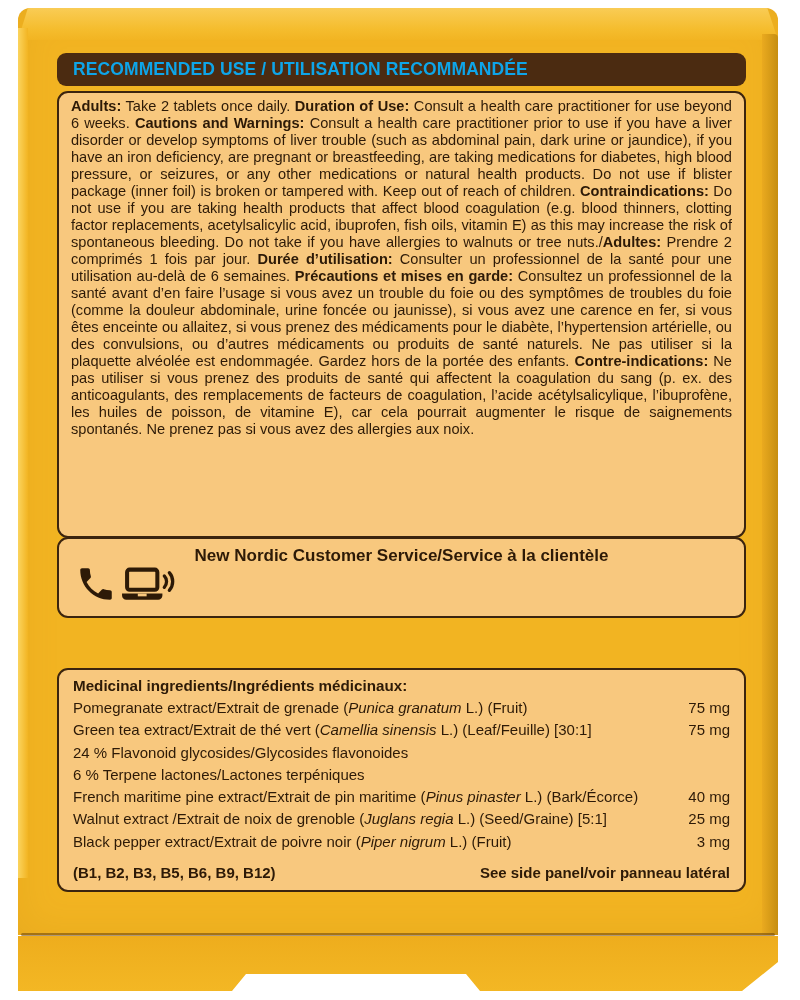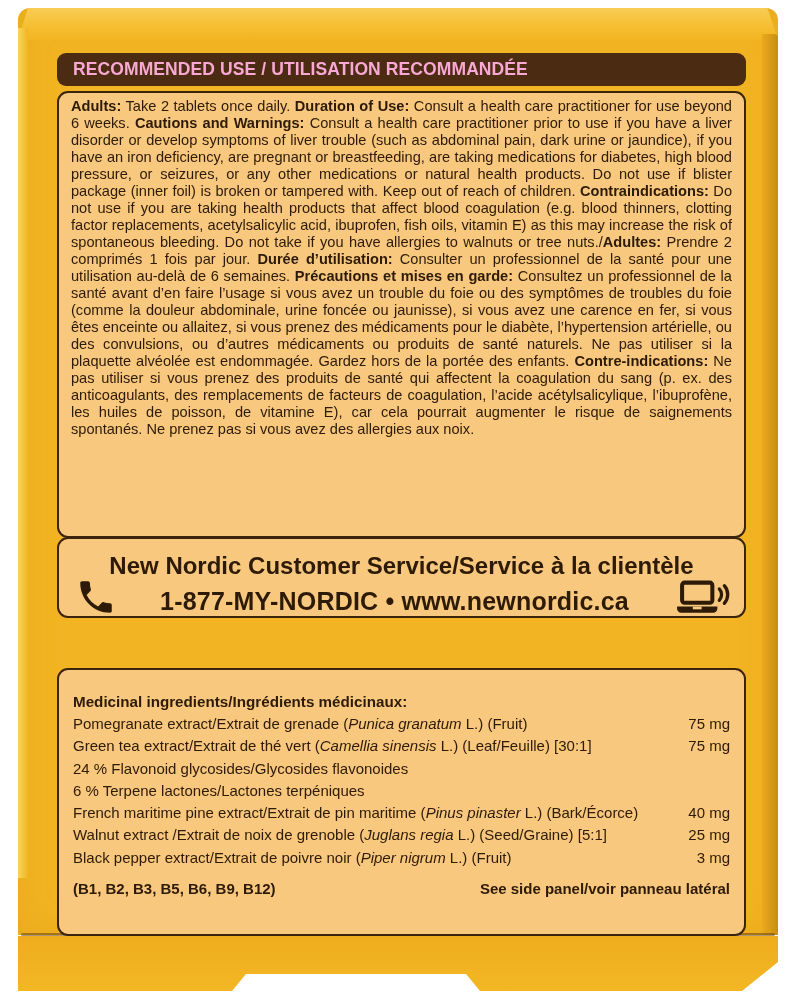--- a/index.html
+++ b/index.html
@@ -35,41 +35,41 @@
   }
   .box-flap{
     position:absolute;left:0;top:928px;width:760px;height:55px;
     background:linear-gradient(180deg,#eead1d,#f3b724);
     clip-path:polygon(0px 0px,760px 0px,760px 26px,724px 55px,462px 55px,448px 38px,228px 38px,214px 55px,0px 55px);
   }
   .hdr{
     position:absolute;left:39px;width:689px;height:33px;
     background:#4b2b11;border-radius:9px;
     display:flex;align-items:center;padding:0 16px;box-sizing:border-box;
-    color:#f9a8d4;font-weight:bold;font-size:17.5px;letter-spacing:.1px;
+    color:#0ea5e9;font-weight:bold;font-size:17.5px;letter-spacing:.1px;
   }
   .panel{
     position:absolute;left:39px;width:689px;box-sizing:border-box;
     background:#f8c87e;border:2px solid #3b240e;border-radius:11px;
     color:#2d1a07;
   }
   .hdr-1{top:45px;}
   .panel-usage{top:83px;height:447px;padding:5px 12px;}
   .usage-text{
     margin:0;font-size:14.6px;line-height:17px;text-align:justify;
     overflow:hidden;max-height:434px;
   }
   .panel-cs{top:529px;height:81px;display:flex;flex-direction:column;}
-  .cs-line1{margin-top:13px;text-align:center;font-weight:bold;font-size:24px;}
+  .cs-line1{margin-top:7px;text-align:center;font-weight:bold;font-size:17px;}
   .cs-row{display:flex;align-items:center;flex:1;padding:0 14px 6px 16px;}
   .cs-phone{flex:0 0 auto;margin-top:-4px;}
   .cs-number{flex:1;text-align:center;font-weight:bold;font-size:25px;letter-spacing:.2px;}
   .cs-laptop{flex:0 0 auto;}
   .hdr-2{top:620px;margin-top:47px;}
-  .panel-ing{top:660px;height:268px;padding:20px 14px 0 14px;}
+  .panel-ing{top:660px;height:224px;padding:4px 14px 0 14px;}
   .ing-heading{font-weight:bold;font-size:15.2px;line-height:23px;}
   .ing-row{display:flex;align-items:baseline;font-size:15px;line-height:22.3px;}
   .ing-name{flex:1;}
   .ing-name i{font-style:italic;}
   .ing-amount{flex:0 0 70px;text-align:right;}
   .ing-footer{display:flex;justify-content:space-between;margin-top:9px;font-size:15px;line-height:22px;}
   .ing-footer-left{font-weight:bold;}
   .ing-footer-right{font-weight:bold;}
   b{font-weight:bold;}
 </style>
@@ -93,21 +93,20 @@
   </div>
 
   <div class="panel panel-cs">
     <div class="cs-line1">New Nordic Customer Service/Service à la clientèle</div>
     <div class="cs-row">
       <span class="cs-phone">
         <svg width="42" height="42" viewBox="0 0 24 24" aria-hidden="true">
           <path fill="#2d1a07" d="M6.62 10.79c1.44 2.83 3.76 5.14 6.59 6.59l2.2-2.21c.27-.27.67-.36 1.02-.24 1.12.37 2.33.57 3.57.57.55 0 1 .45 1 1V20c0 .55-.45 1-1 1-9.39 0-17-7.61-17-17 0-.55.45-1 1-1h3.5c.55 0 1 .45 1 1 0 1.25.2 2.45.57 3.57.11.35.03.74-.25 1.02l-2.2 2.2z"></path>
         </svg>
       </span>
-      <span class="cs-number">1-877-MY-NORDIC • www.newnordic.ca</span>
       <span class="cs-laptop">
         <svg width="58" height="38" viewBox="0 0 46 30" aria-hidden="true">
           <rect x="8" y="2" width="24" height="16" rx="2" fill="none" stroke="#2d1a07" stroke-width="3.2"></rect>
           <path d="M4 21 h32 v1.6 a3.4 3.4 0 0 1 -3.4 3.4 H7.4 a3.4 3.4 0 0 1 -3.4 -3.4 z" fill="#2d1a07"></path>
           <rect x="16.5" y="21" width="7" height="2.2" fill="#f8c87e"></rect>
           <path d="M37.5 7 a6.5 6.5 0 0 1 0 9" fill="none" stroke="#2d1a07" stroke-width="2.6" stroke-linecap="round"></path>
           <path d="M41.5 4.4 a10.5 10.5 0 0 1 0 14" fill="none" stroke="#2d1a07" stroke-width="2.6" stroke-linecap="round"></path>
         </svg>
       </span>
     </div>

